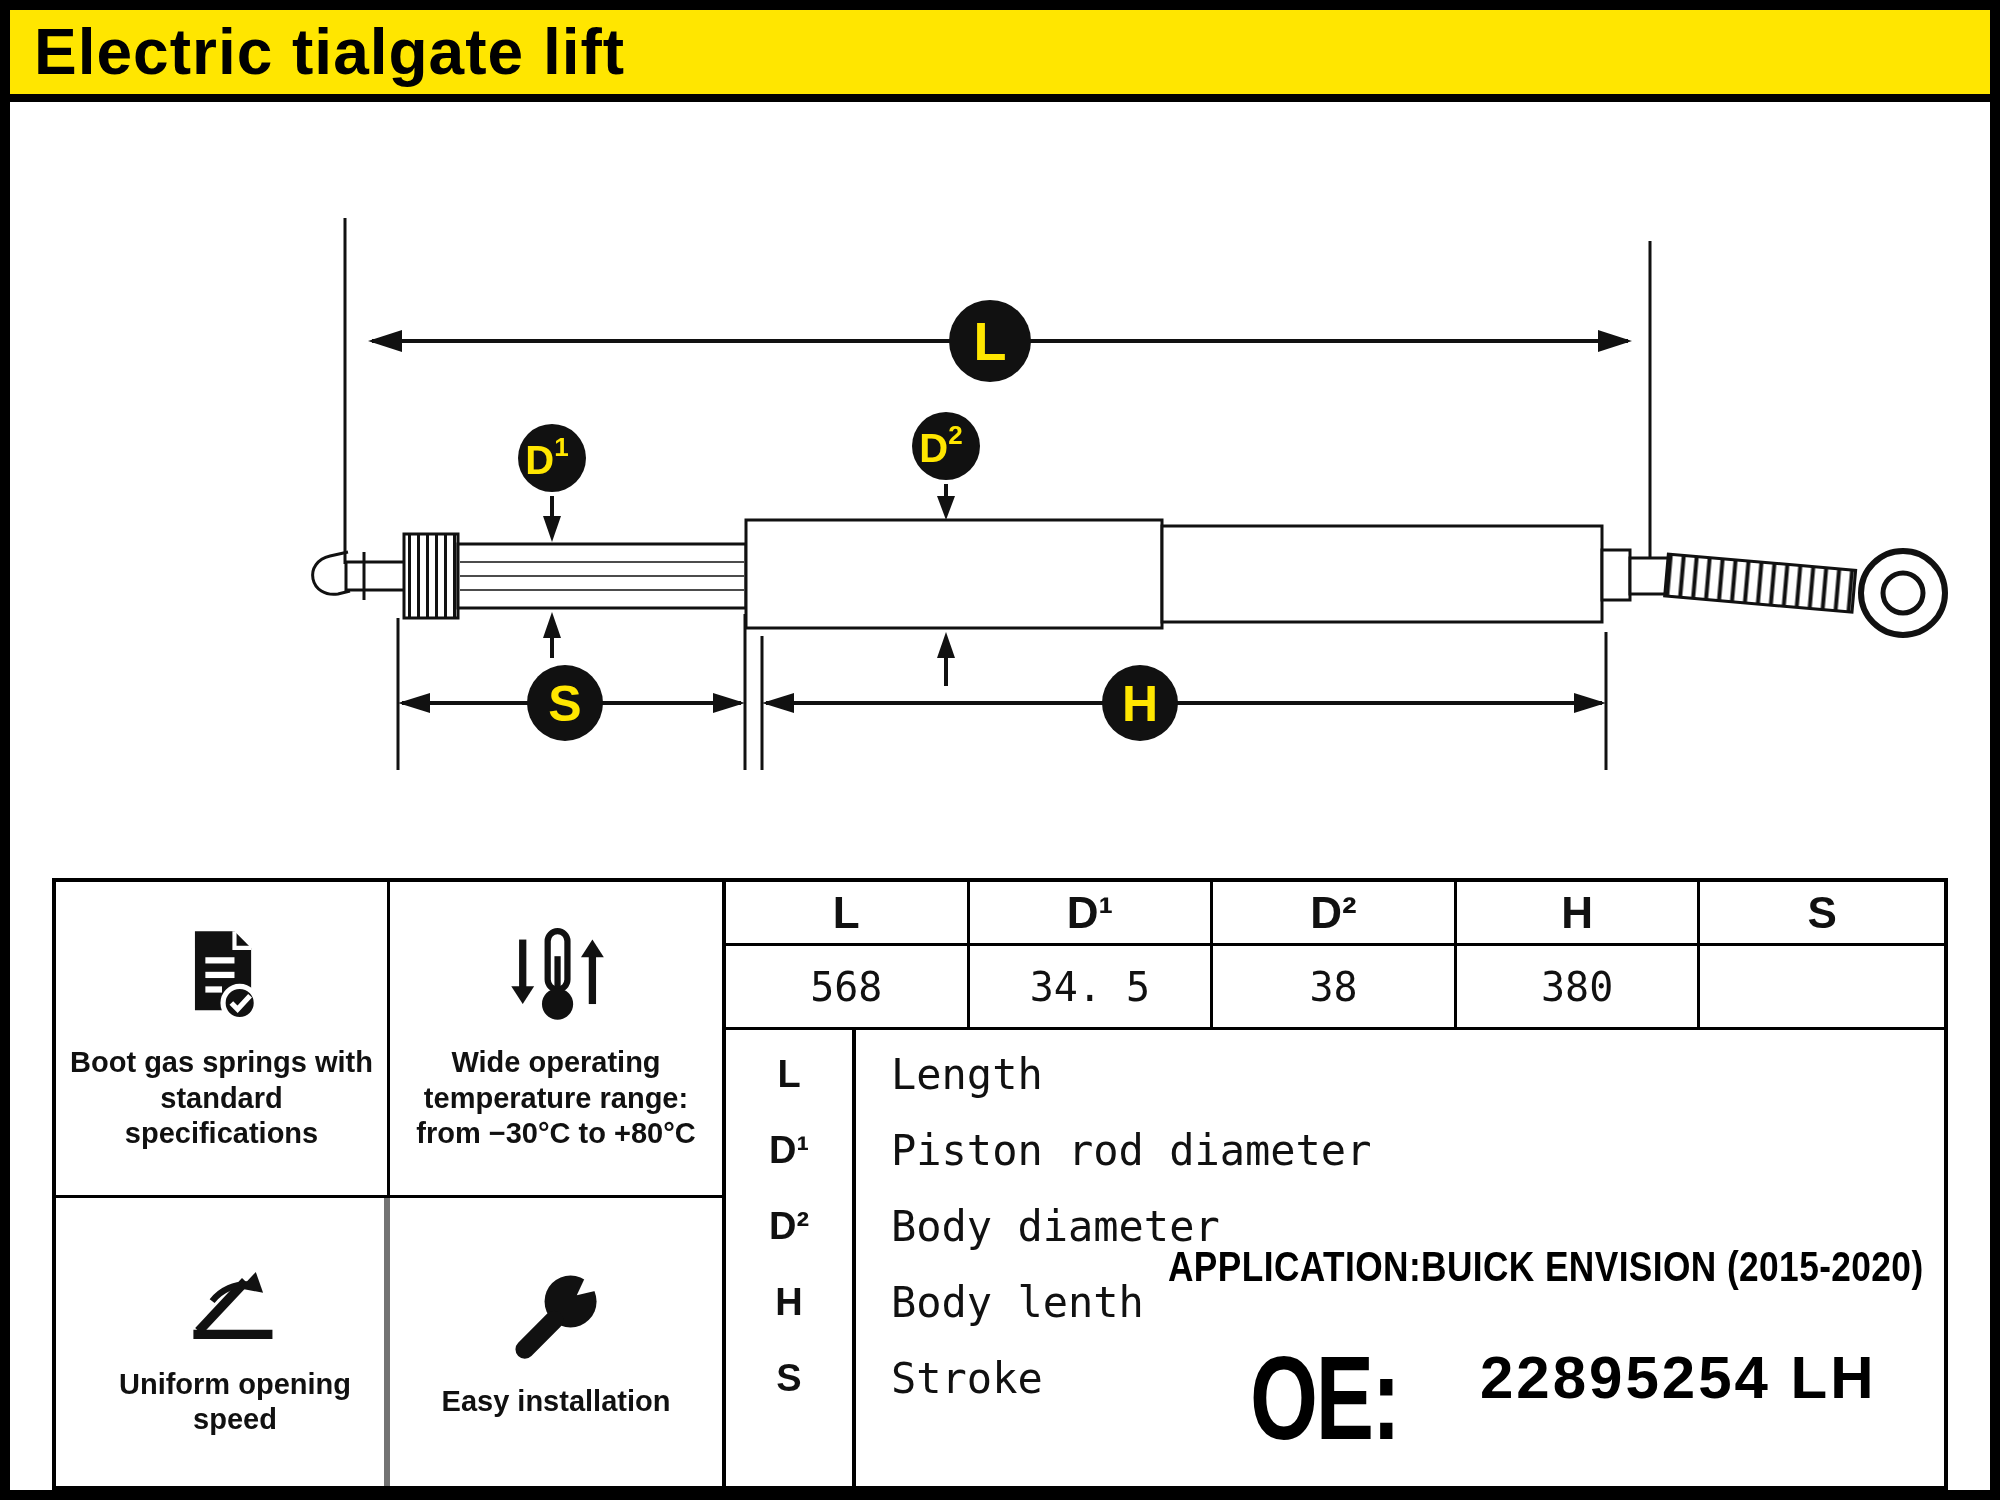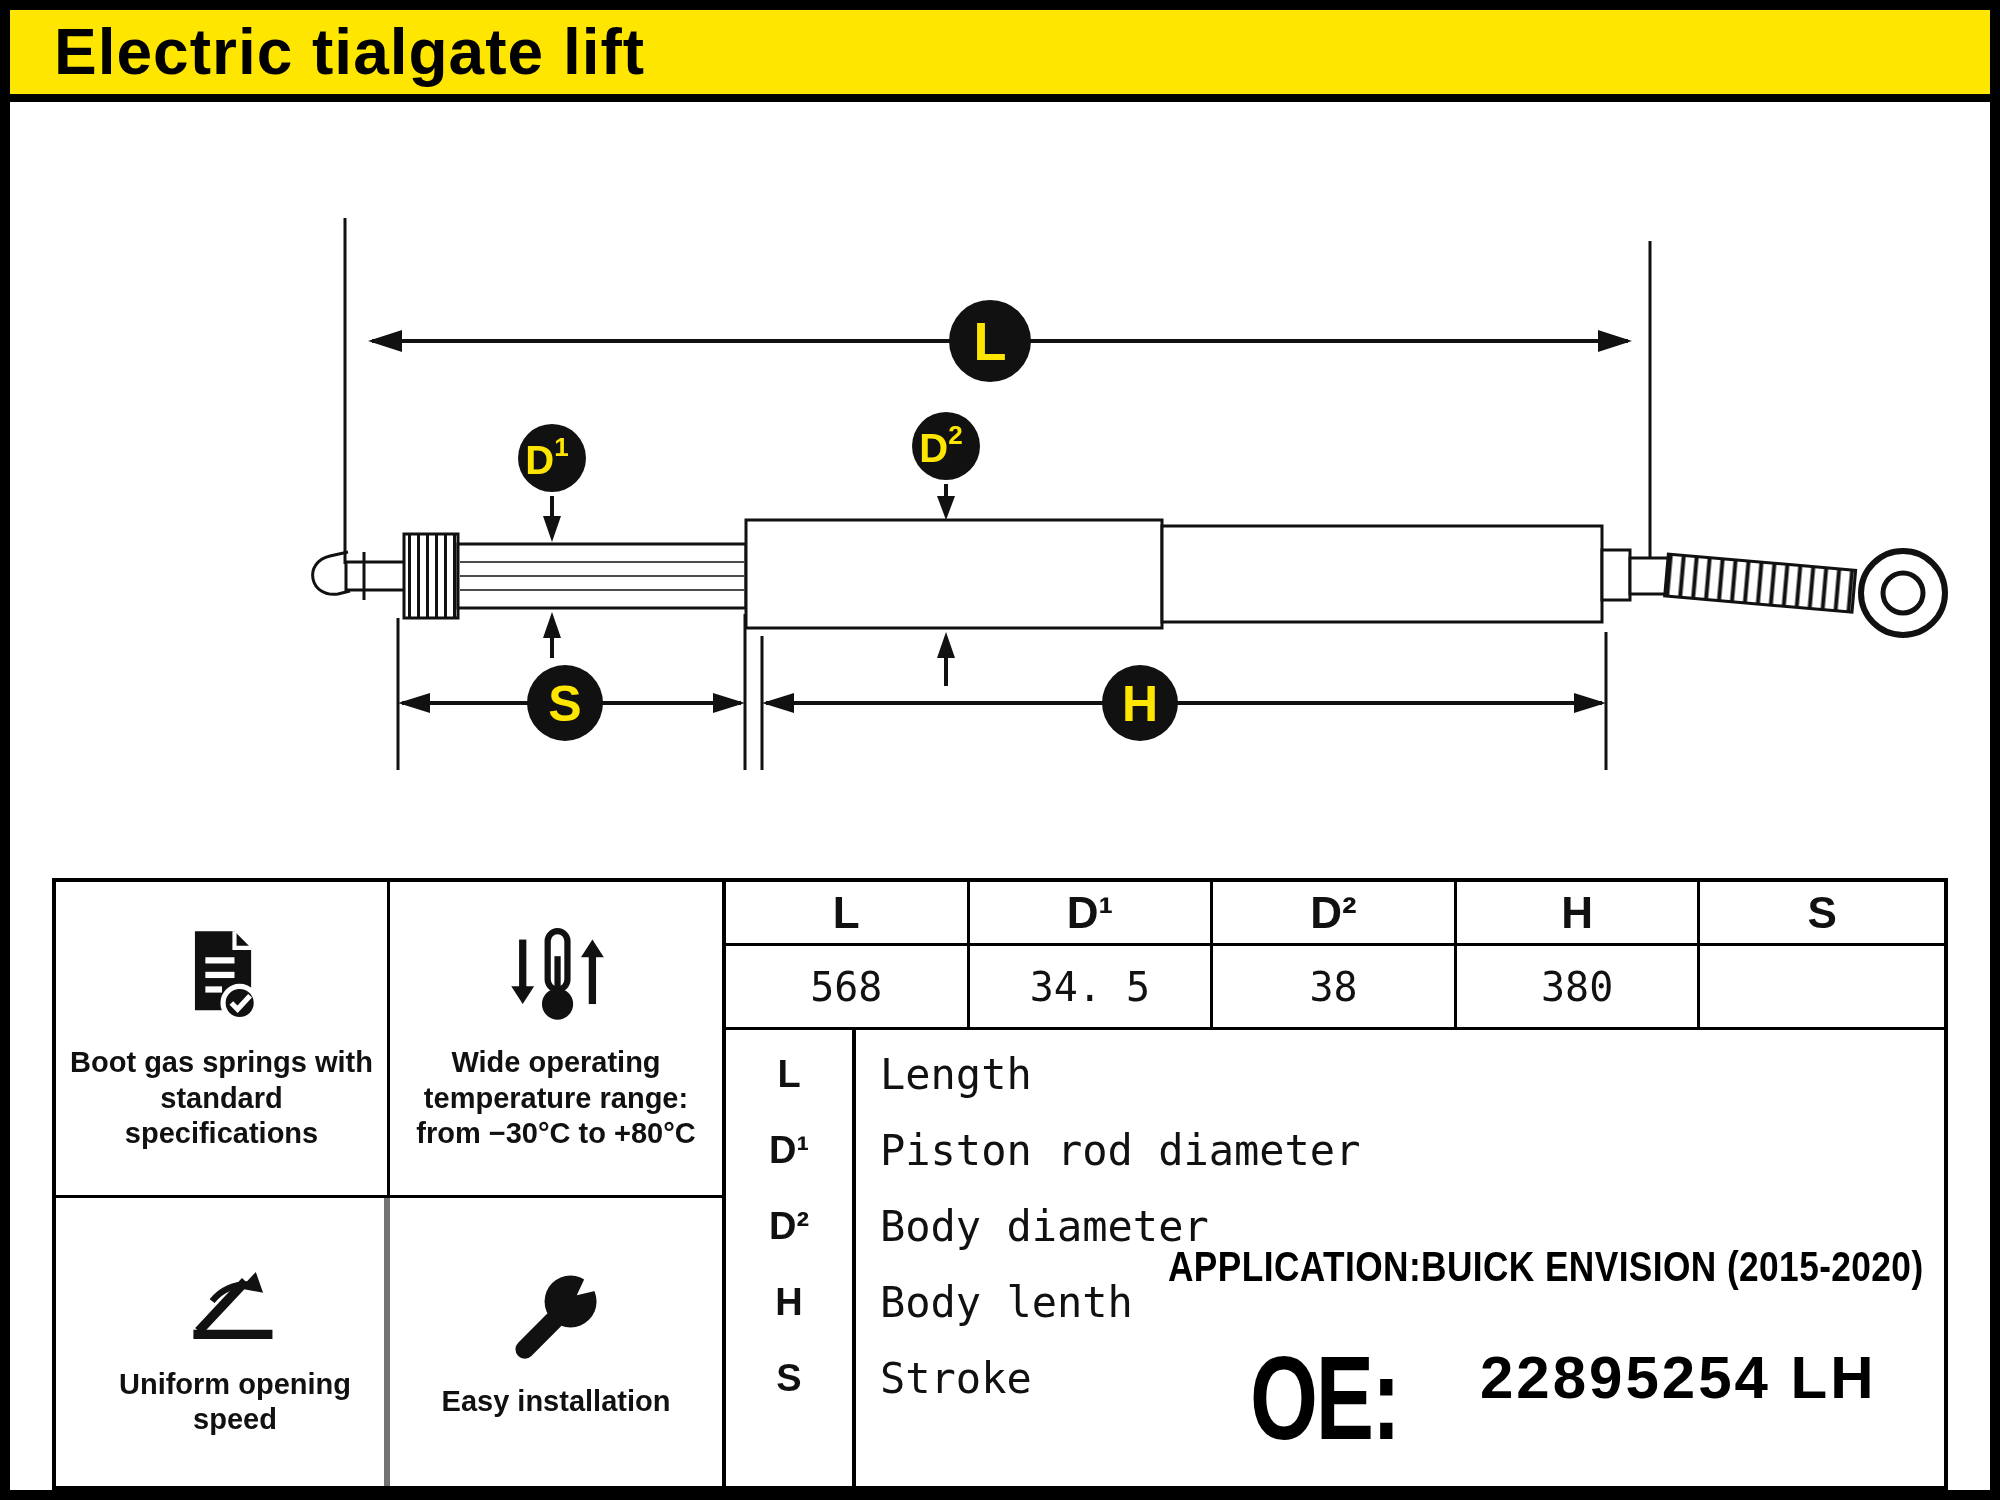--- a/index.html
+++ b/index.html
@@ -3,21 +3,21 @@
 <meta charset="utf-8">
 <style>
   * { margin:0; padding:0; box-sizing:border-box; }
   body { background:#ffffff; font-family:"Liberation Sans", sans-serif; }
   .page { position:relative; width:2000px; height:1500px; background:#ffffff; overflow:hidden; }
   .frame { position:absolute; inset:0; border:10px solid #000; pointer-events:none; z-index:50; }
 
   
   .banner { position:absolute; left:10px; top:10px; width:1980px; height:92px;
             background:#ffe600; border-bottom:8px solid #000; display:flex; align-items:center; }
-  .banner-title { margin-left:44px; font-size:64px; font-weight:700; color:#000; letter-spacing:1px; }
+  .banner-title { margin-left:24px; font-size:64px; font-weight:700; color:#000; letter-spacing:1px; }
 
   
   .diagram { position:absolute; left:0; top:106px; width:2000px; height:768px; }
   .diagram text { font-family:"Liberation Sans", sans-serif; }
 
   
   .info-table { position:absolute; left:52px; top:878px; width:1896px; height:612px;
                 border:4px solid #000; display:flex; background:#fff; }
 
   .features { width:670px; border-right:4px solid #000; display:grid;
@@ -38,21 +38,21 @@
   .th.last { border-right:none; }
   .td { border-right:3px solid #000; display:flex; align-items:center; justify-content:center;
         font-family:"DejaVu Sans Mono", monospace; font-size:40px; color:#111; }
   .td.last { border-right:none; }
 
   .legend-area { flex:1; position:relative; padding-top:6px; }
   .legend-divider { position:absolute; left:126px; top:0; bottom:0; width:4px; background:#000; }
   .legend-row { height:76px; display:flex; align-items:center; }
   .legend-sym { width:126px; display:flex; align-items:center; justify-content:center;
                 font-size:38px; font-weight:700; color:#111; flex-shrink:0; }
-  .legend-desc { padding-left:28px; font-family:"DejaVu Sans Mono", monospace; font-size:42px; color:#111; }
+  .legend-desc { padding-left:39px; font-family:"DejaVu Sans Mono", monospace; font-size:42px; color:#111; }
 
   .application { position:absolute; left:442px; top:212px; font-size:43px; font-weight:700;
                  white-space:nowrap; transform:scaleX(0.82); transform-origin:left center;
                  letter-spacing:0.5px; color:#000; }
   .oe-label { position:absolute; left:524px; top:300px; font-size:118px; font-weight:900;
               transform:scaleX(0.74); transform-origin:left top; letter-spacing:-3px; color:#000; }
   .oe-number { position:absolute; left:754px; top:306px; font-size:60px; font-weight:700;
                letter-spacing:3px; white-space:nowrap; color:#000;margin-top:7px; }
 </style>
 </head>

